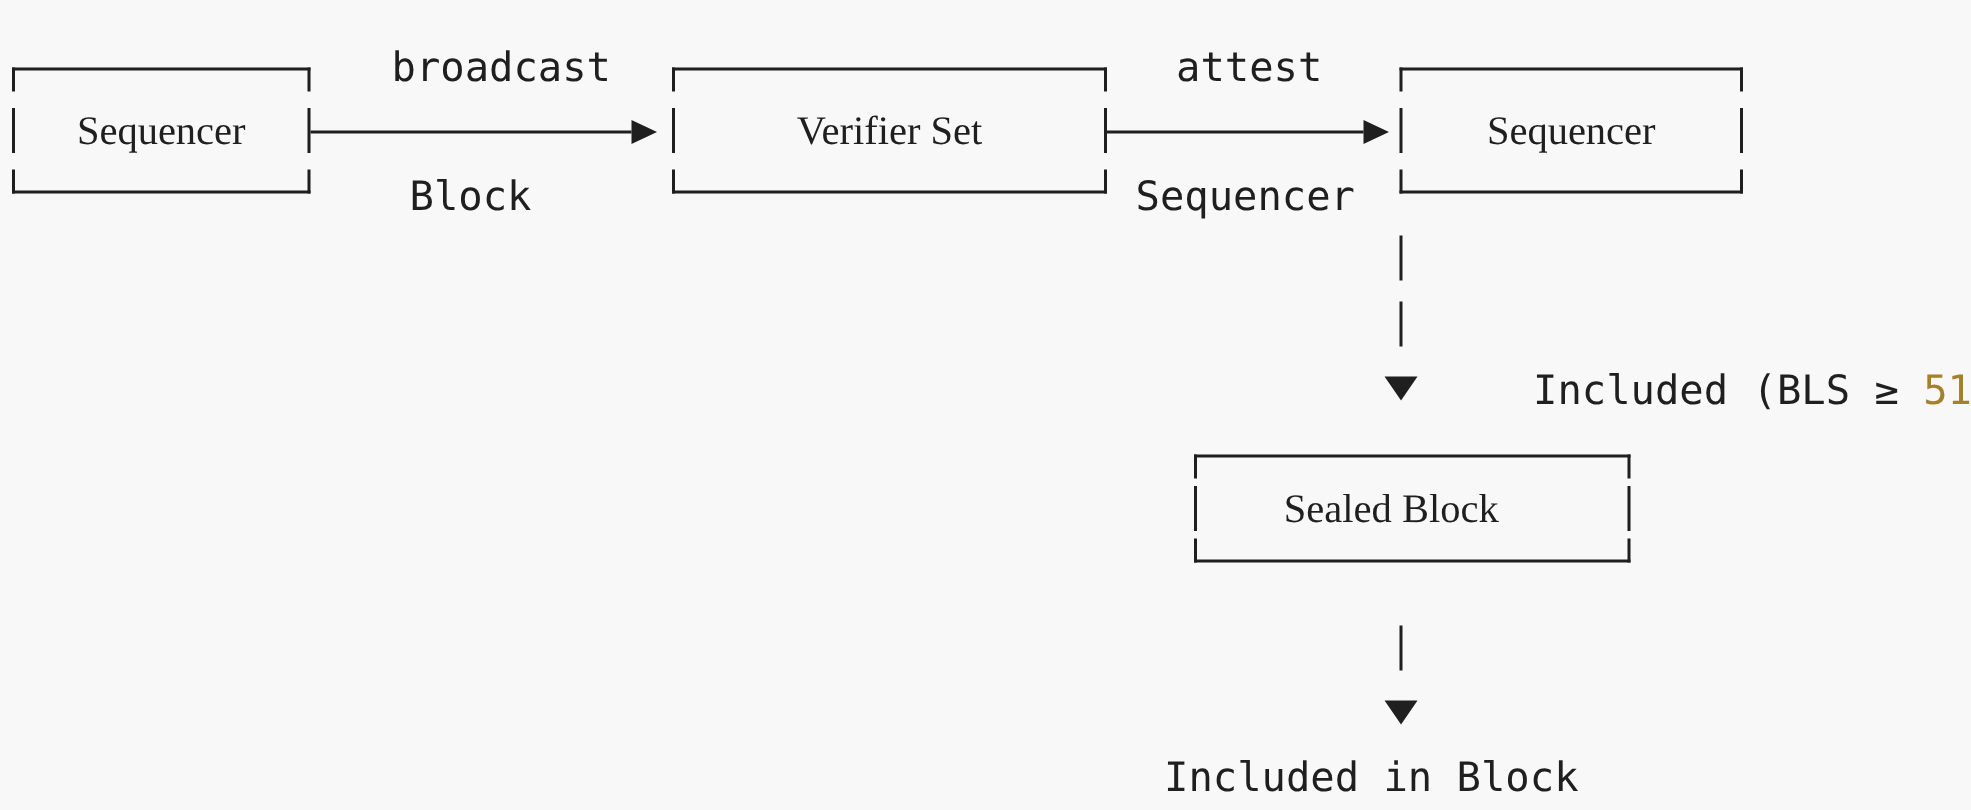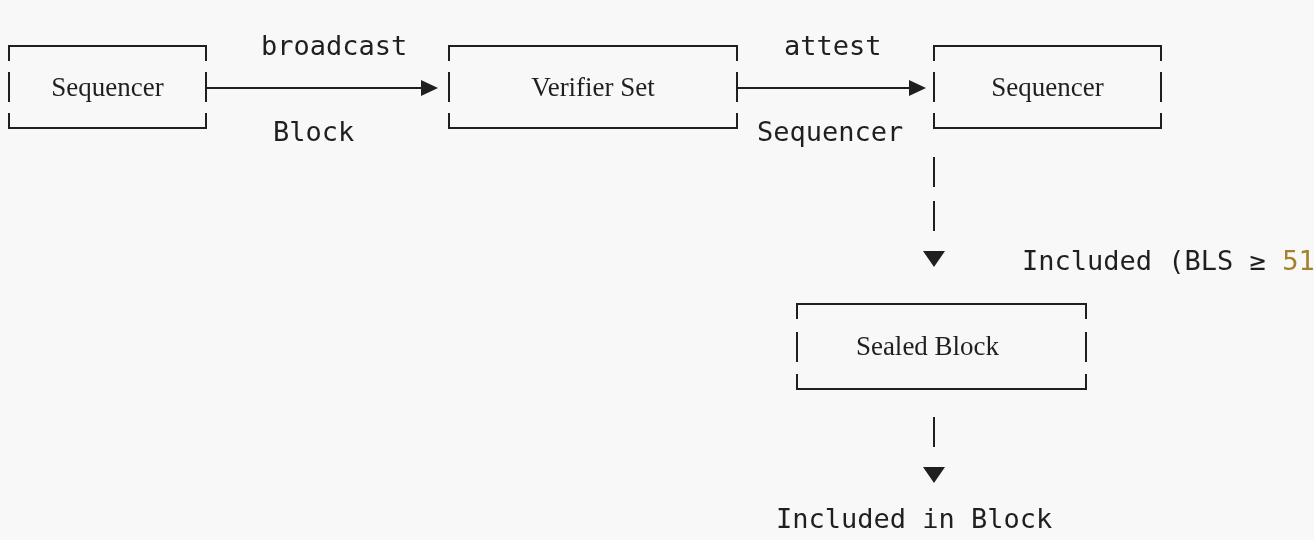--- a/index.html
+++ b/index.html
@@ -97,21 +97,21 @@
     <span class="node-label">Sequencer</span>
   </div>
 
   <div class="vline" style="left:933px; top:157px; height:30px;"></div>
   <div class="vline" style="left:933px; top:201px; height:30px;"></div>
   <span class="txt" style="left:957px; top:196px;">
     <span>Included (BLS ≥ </span><span class="accent">51%</span>
   </span>
   <div class="arrow-down" style="left:923px; top:251px;"></div>
 
-  <div class="node" style="left:796px; top:303px; width:291px; height:87px;">
+  <div class="node" style="left:796px; top:303px; width:291px; height:72px;">
     <div class="seg-top"></div>
     <div class="seg-mid"></div>
     <div class="seg-bot"></div>
     <span class="node-label" style="transform: translateX(-14px);">Sealed Block</span>
   </div>
 
   <div class="vline" style="left:933px; top:417px; height:30px;"></div>
   <div class="arrow-down" style="left:923px; top:467px;"></div>
 
   <span class="txt" style="left:776px; top:497px;">Included in Block</span>

